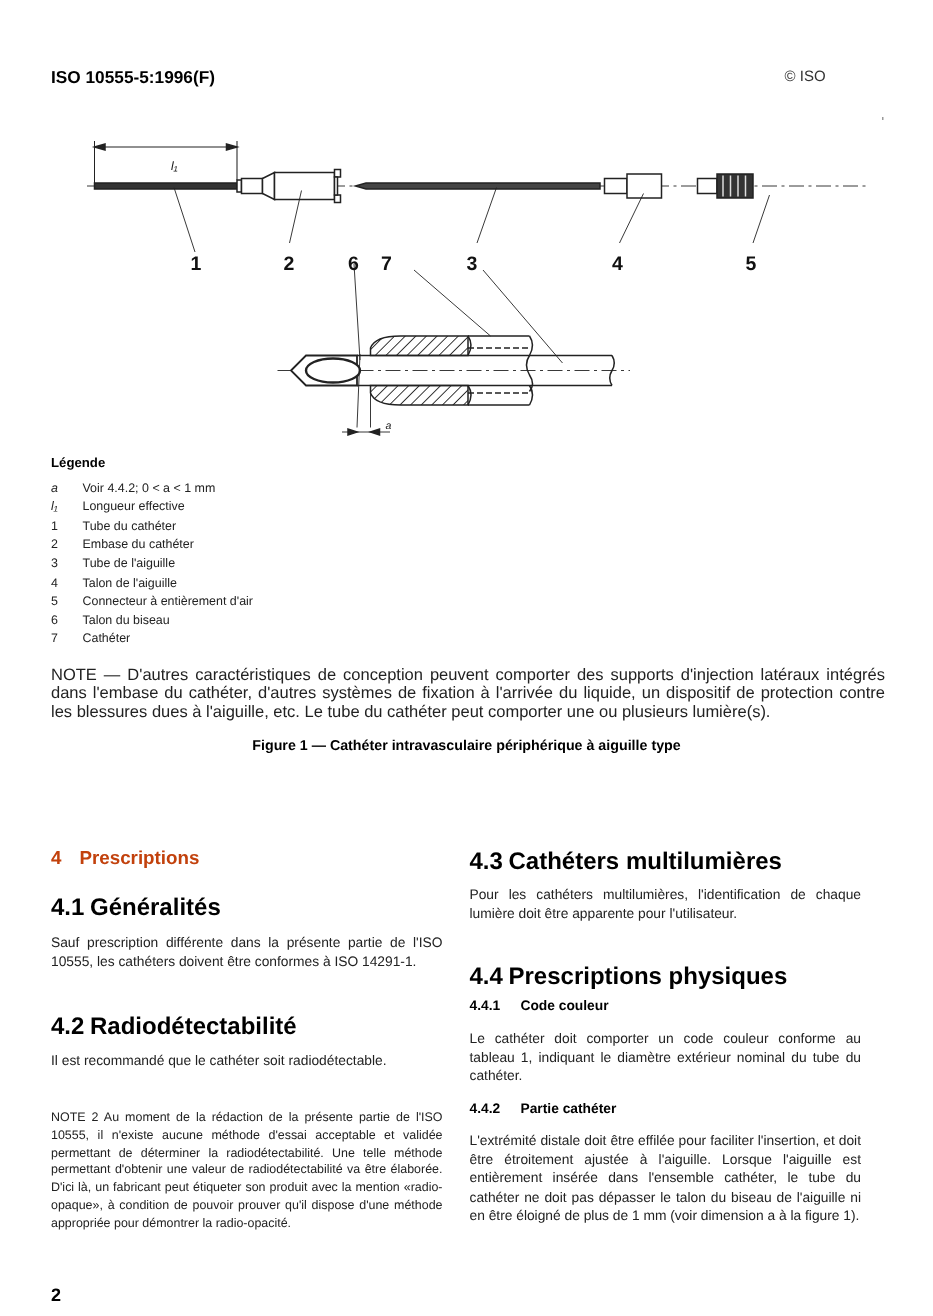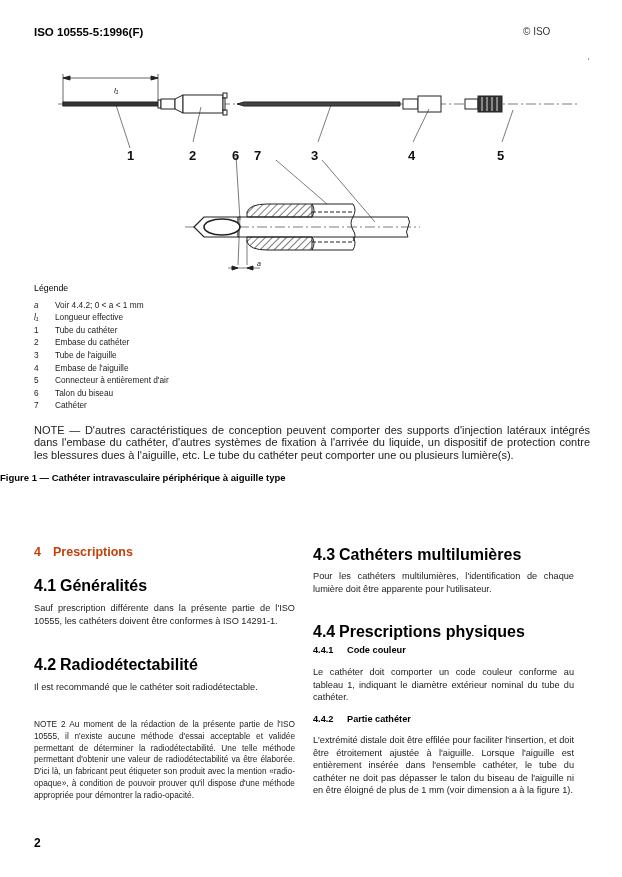--- a/index.html
+++ b/index.html
@@ -1,30 +1,30 @@
 <!DOCTYPE html>
 <html><head>
 <meta charset="utf-8">
 <style>
   html, body { margin: 0; padding: 0; background: #ffffff; }
   body {
     width: 622px; height: 877px; position: relative; overflow: hidden;
     font-family: "Liberation Sans", sans-serif; color: #1a1a1a;
   }
-  .abs { position: absolute; }
+  .abs { position: absolute; margin-top: 20px; }
   .hdr-left { left: 34px; top: 26px; font-size: 11.5px; font-weight: bold; color: #000; }
   .hdr-right { left: 523px; top: 26px; font-size: 10px; color: #333; }
   .figure { left: 0; top: 60px; width: 622px; height: 220px; }
   .legend { left: 34px; top: 282px; font-size: 8.3px; line-height: 12.6px; color: #222; }
-  .legend-title { font-weight: normal; font-size: 8.8px; margin-bottom: 4px; color: #000; }
+  .legend-title { font-weight: bold; font-size: 8.8px; margin-bottom: 4px; color: #000; }
   .legend-row { display: flex; }
   .legend-key { width: 21px; }
   .legend-key.it { font-style: italic; }
   .note1 { left: 34px; top: 424px; width: 556px; font-size: 11px; line-height: 12.4px; text-align: justify; color: #222; }
-  .fig-caption { left: 0; width: 622px; top: 472px; text-align: left; font-size: 9.5px; font-weight: bold; color: #000; }
+  .fig-caption { left: 0; width: 622px; top: 472px; text-align: center; font-size: 9.5px; font-weight: bold; color: #000; }
   .col { width: 261px; }
   .colL { left: 34px; }
   .colR { left: 313px; }
   .h1 { font-size: 12.5px; font-weight: bold; color: #c2410c; }
   .h1 .num { display: inline-block; width: 19px; }
   .h2 { font-size: 16px; font-weight: bold; color: #000; }
   .h2 .num { display: inline-block; width: 26px; }
   .h3 { font-size: 9.2px; font-weight: bold; color: #000; }
   .h3 .num { display: inline-block; width: 34px; }
   .para { font-size: 9.2px; line-height: 12.5px; text-align: justify; color: #222; }
@@ -145,21 +145,21 @@
   <div class="legend-row">
       <span class="legend-key">2</span>
       <span>Embase du cathéter</span>
     </div>
   <div class="legend-row">
       <span class="legend-key">3</span>
       <span>Tube de l'aiguille</span>
     </div>
   <div class="legend-row">
       <span class="legend-key">4</span>
-      <span>Embase de l'aiguille</span>
+      <span>Talon de l'aiguille</span>
     </div>
   <div class="legend-row">
       <span class="legend-key">5</span>
       <span>Connecteur à entièrement d'air</span>
     </div>
   <div class="legend-row">
       <span class="legend-key">6</span>
       <span>Talon du biseau</span>
     </div>
   <div class="legend-row">

